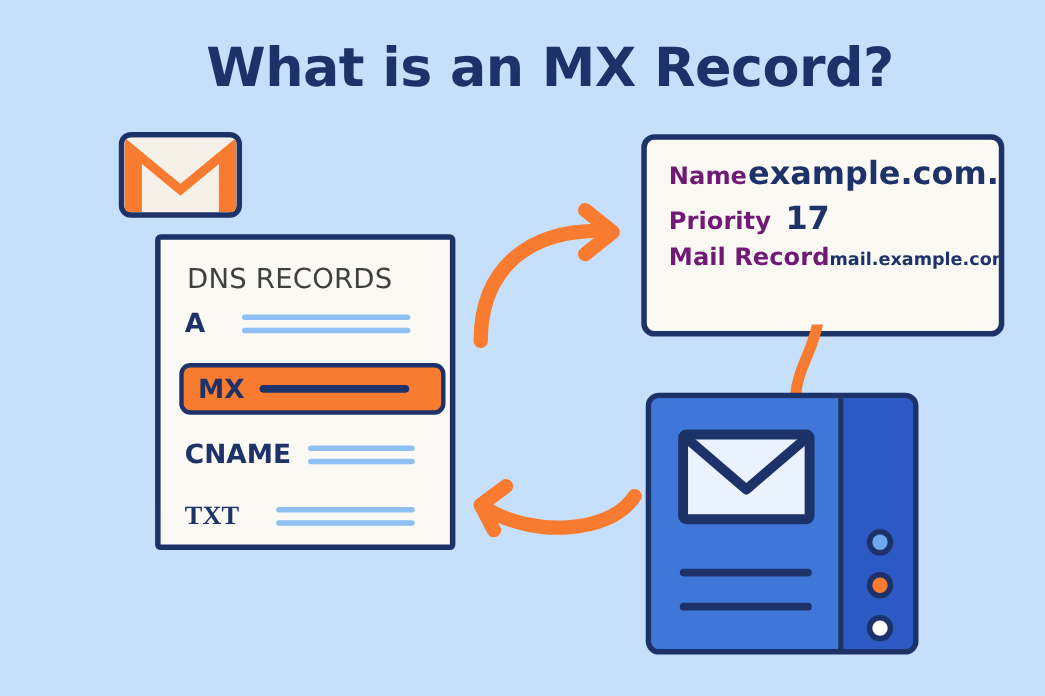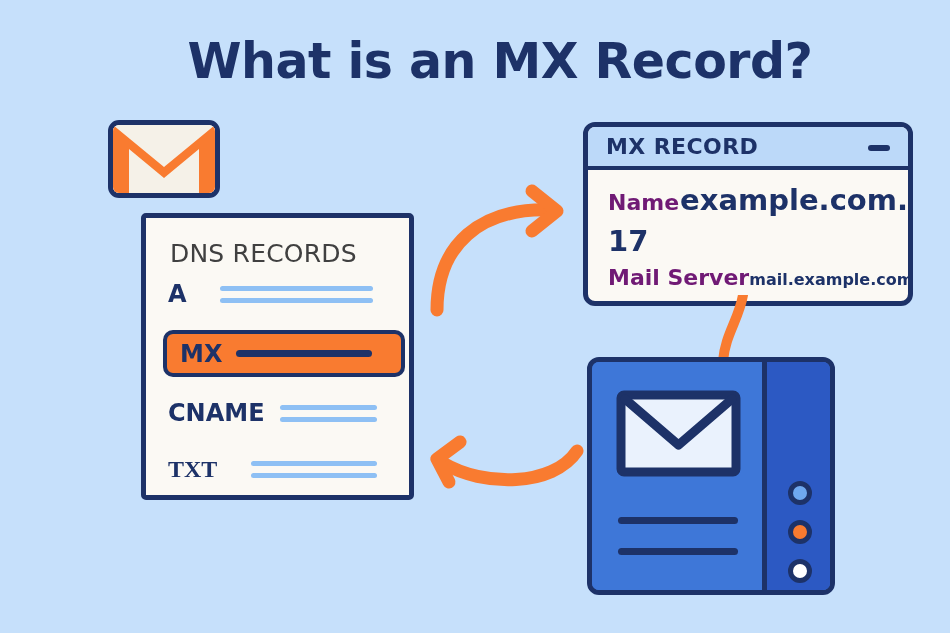--- a/index.html
+++ b/index.html
@@ -322,34 +322,31 @@
     <path d="M17 135 C 17 70, 60 32, 132 35" stroke="#f97b30" stroke-width="13" fill="none" stroke-linecap="round"></path>
     <path d="M112 16 L137 36 L112 56" stroke="#f97b30" stroke-width="13" fill="none" stroke-linecap="round" stroke-linejoin="round"></path>
   </svg>
 
   <svg class="arrow-svg arrow-bottom" width="180" height="80" viewBox="0 0 180 80">
     <path d="M164 26 C 140 62, 70 62, 30 38" stroke="#f97b30" stroke-width="13" fill="none" stroke-linecap="round"></path>
     <path d="M47 17 L24 34 L36 57" stroke="#f97b30" stroke-width="13" fill="none" stroke-linecap="round" stroke-linejoin="round"></path>
   </svg>
 
   <div class="mx-panel">
-    <div class="mx-header">
-      <span class="mx-header-title">MX RECORD</span>
-      <span class="minimize-dash"></span>
-    </div>
     <div class="mx-body">
       <div class="mx-row r-name">
         <span class="mx-key">Name</span>
         <span class="mx-val">example.com.</span>
       </div>
       <div class="mx-row r-priority">
+        <span class="mx-key">Priority</span>
         <span class="mx-val">17</span>
       </div>
       <div class="mx-row r-mailserver">
-        <span class="mx-key">Mail Server</span>
+        <span class="mx-key">Mail Record</span>
         <span class="mx-val">mail.example.com.</span>
       </div>
     </div>
   </div>
 
   <svg class="arrow-svg connector" width="60" height="70" viewBox="0 0 60 70">
     <path d="M38 0 C 34 24, 20 40, 18 66" stroke="#f97b30" stroke-width="10" fill="none" stroke-linecap="round"></path>
   </svg>
 
   <div class="server">

